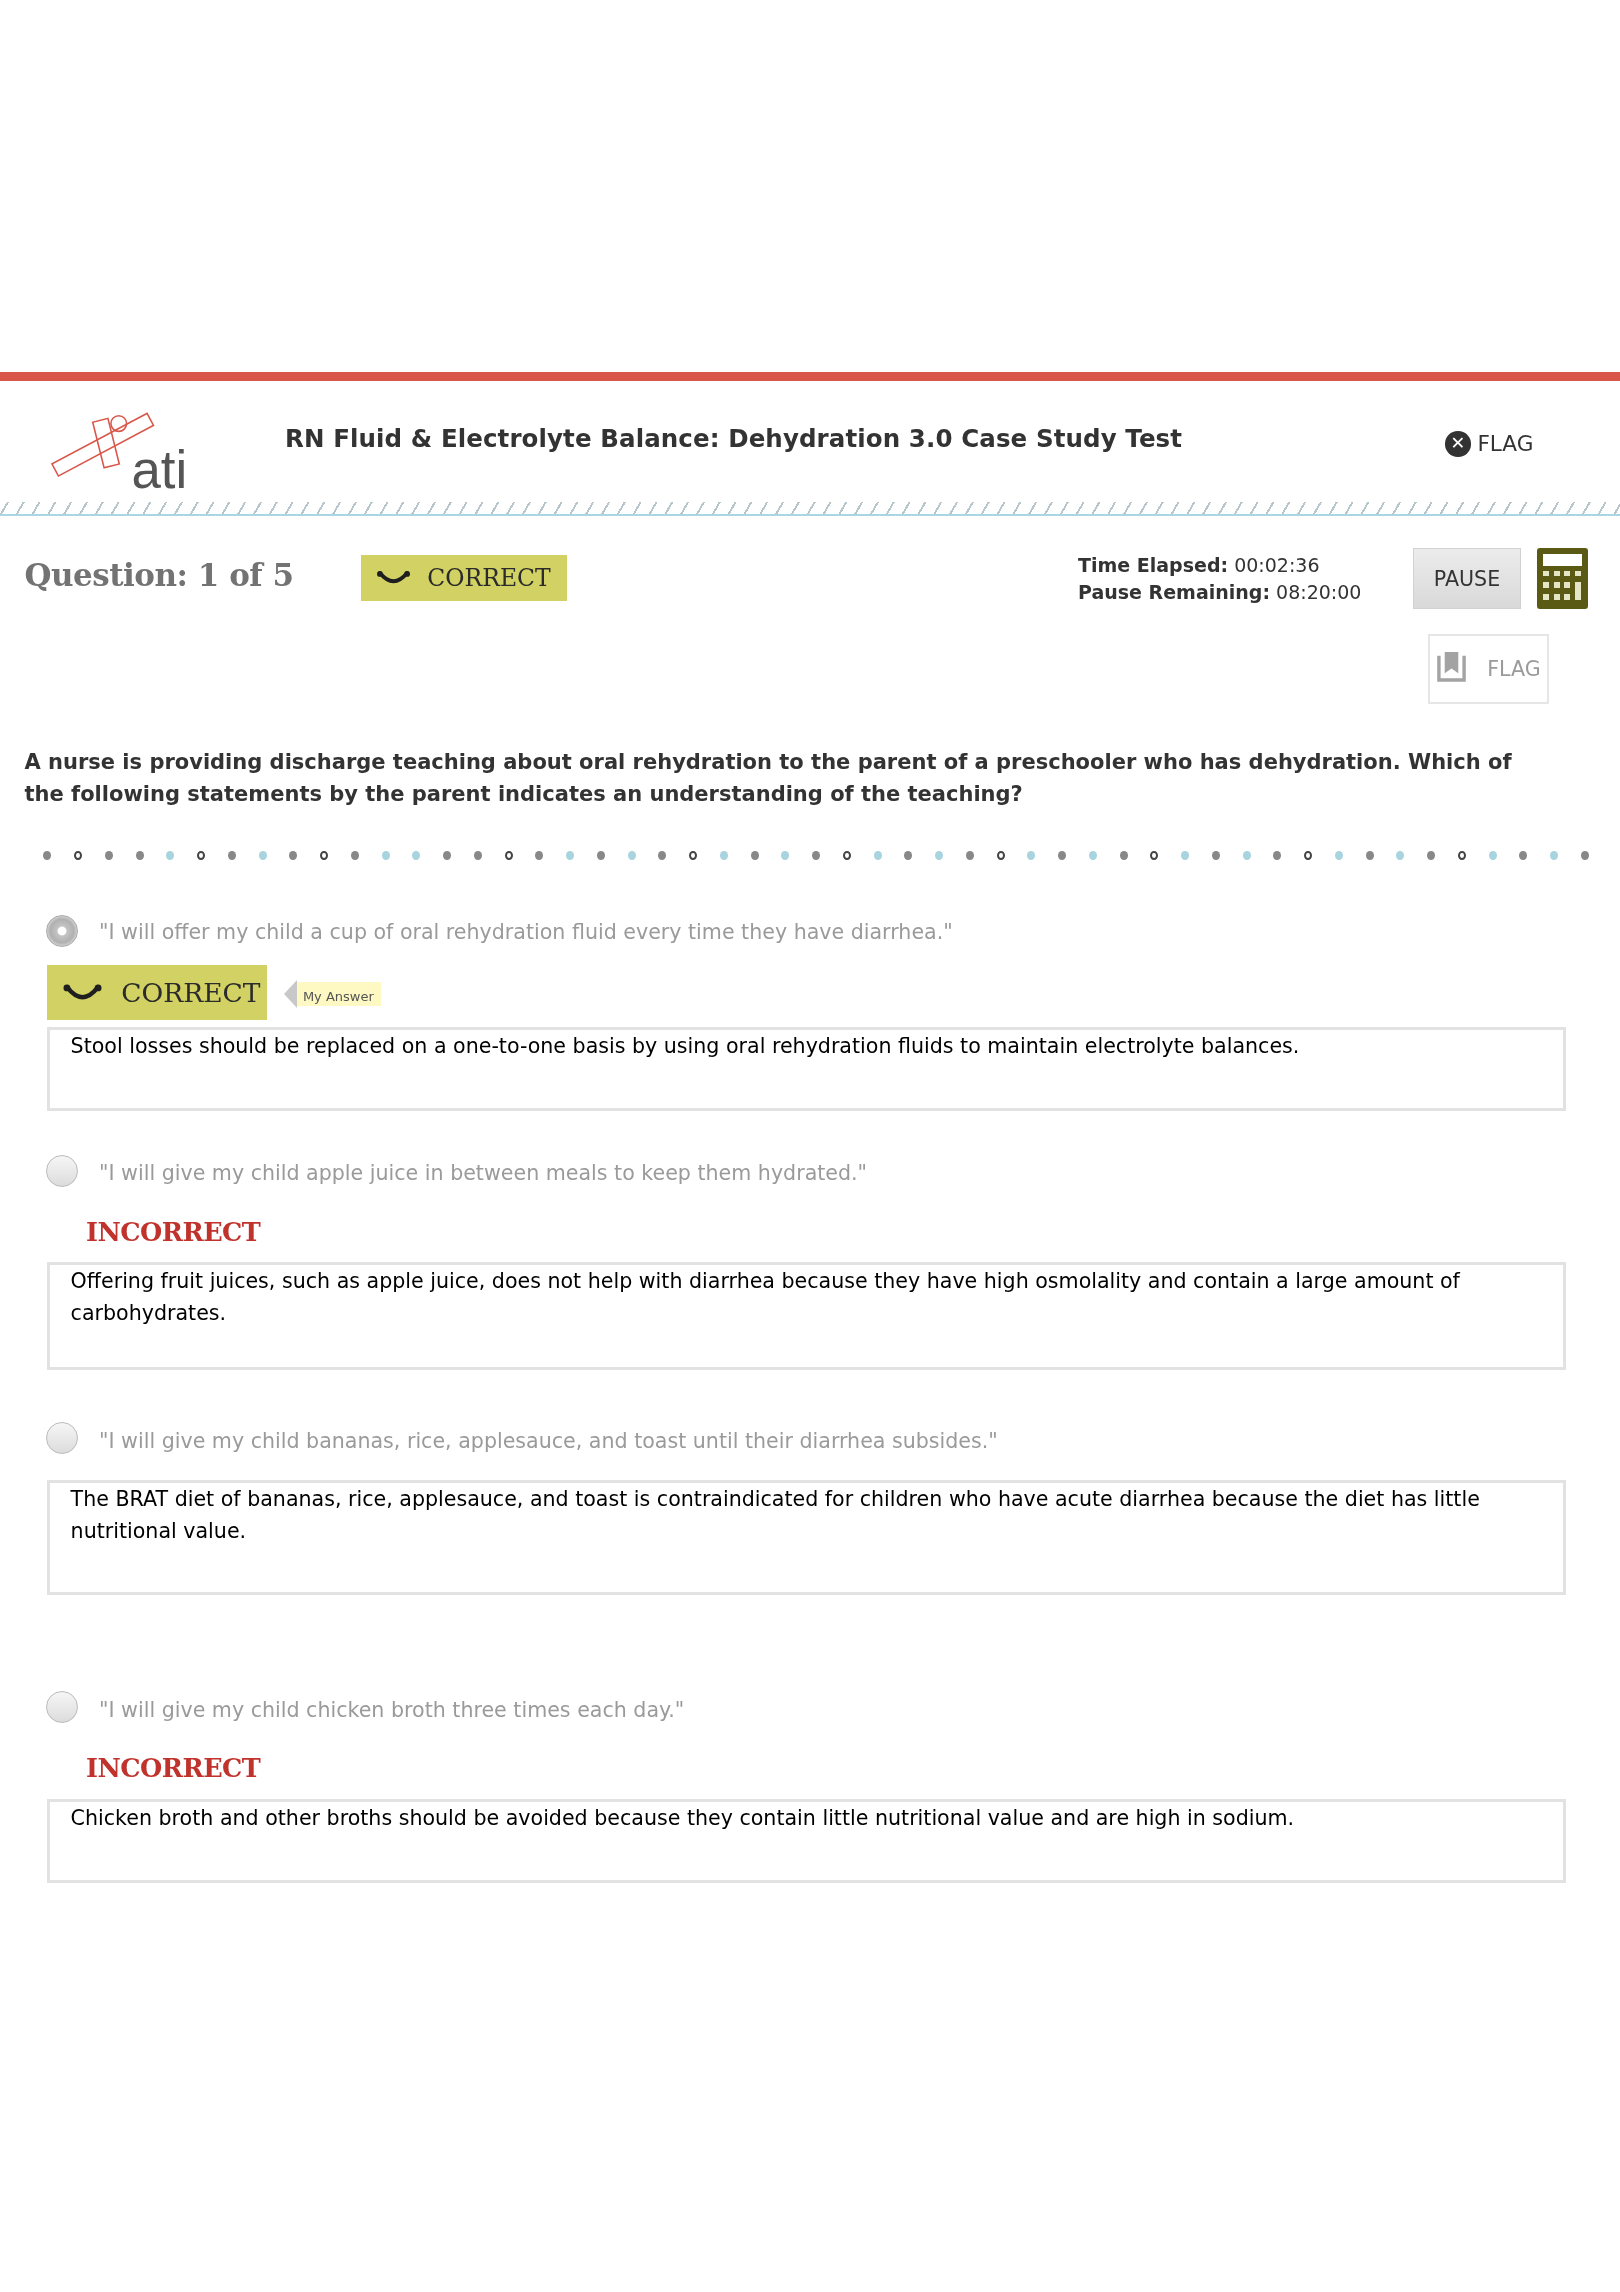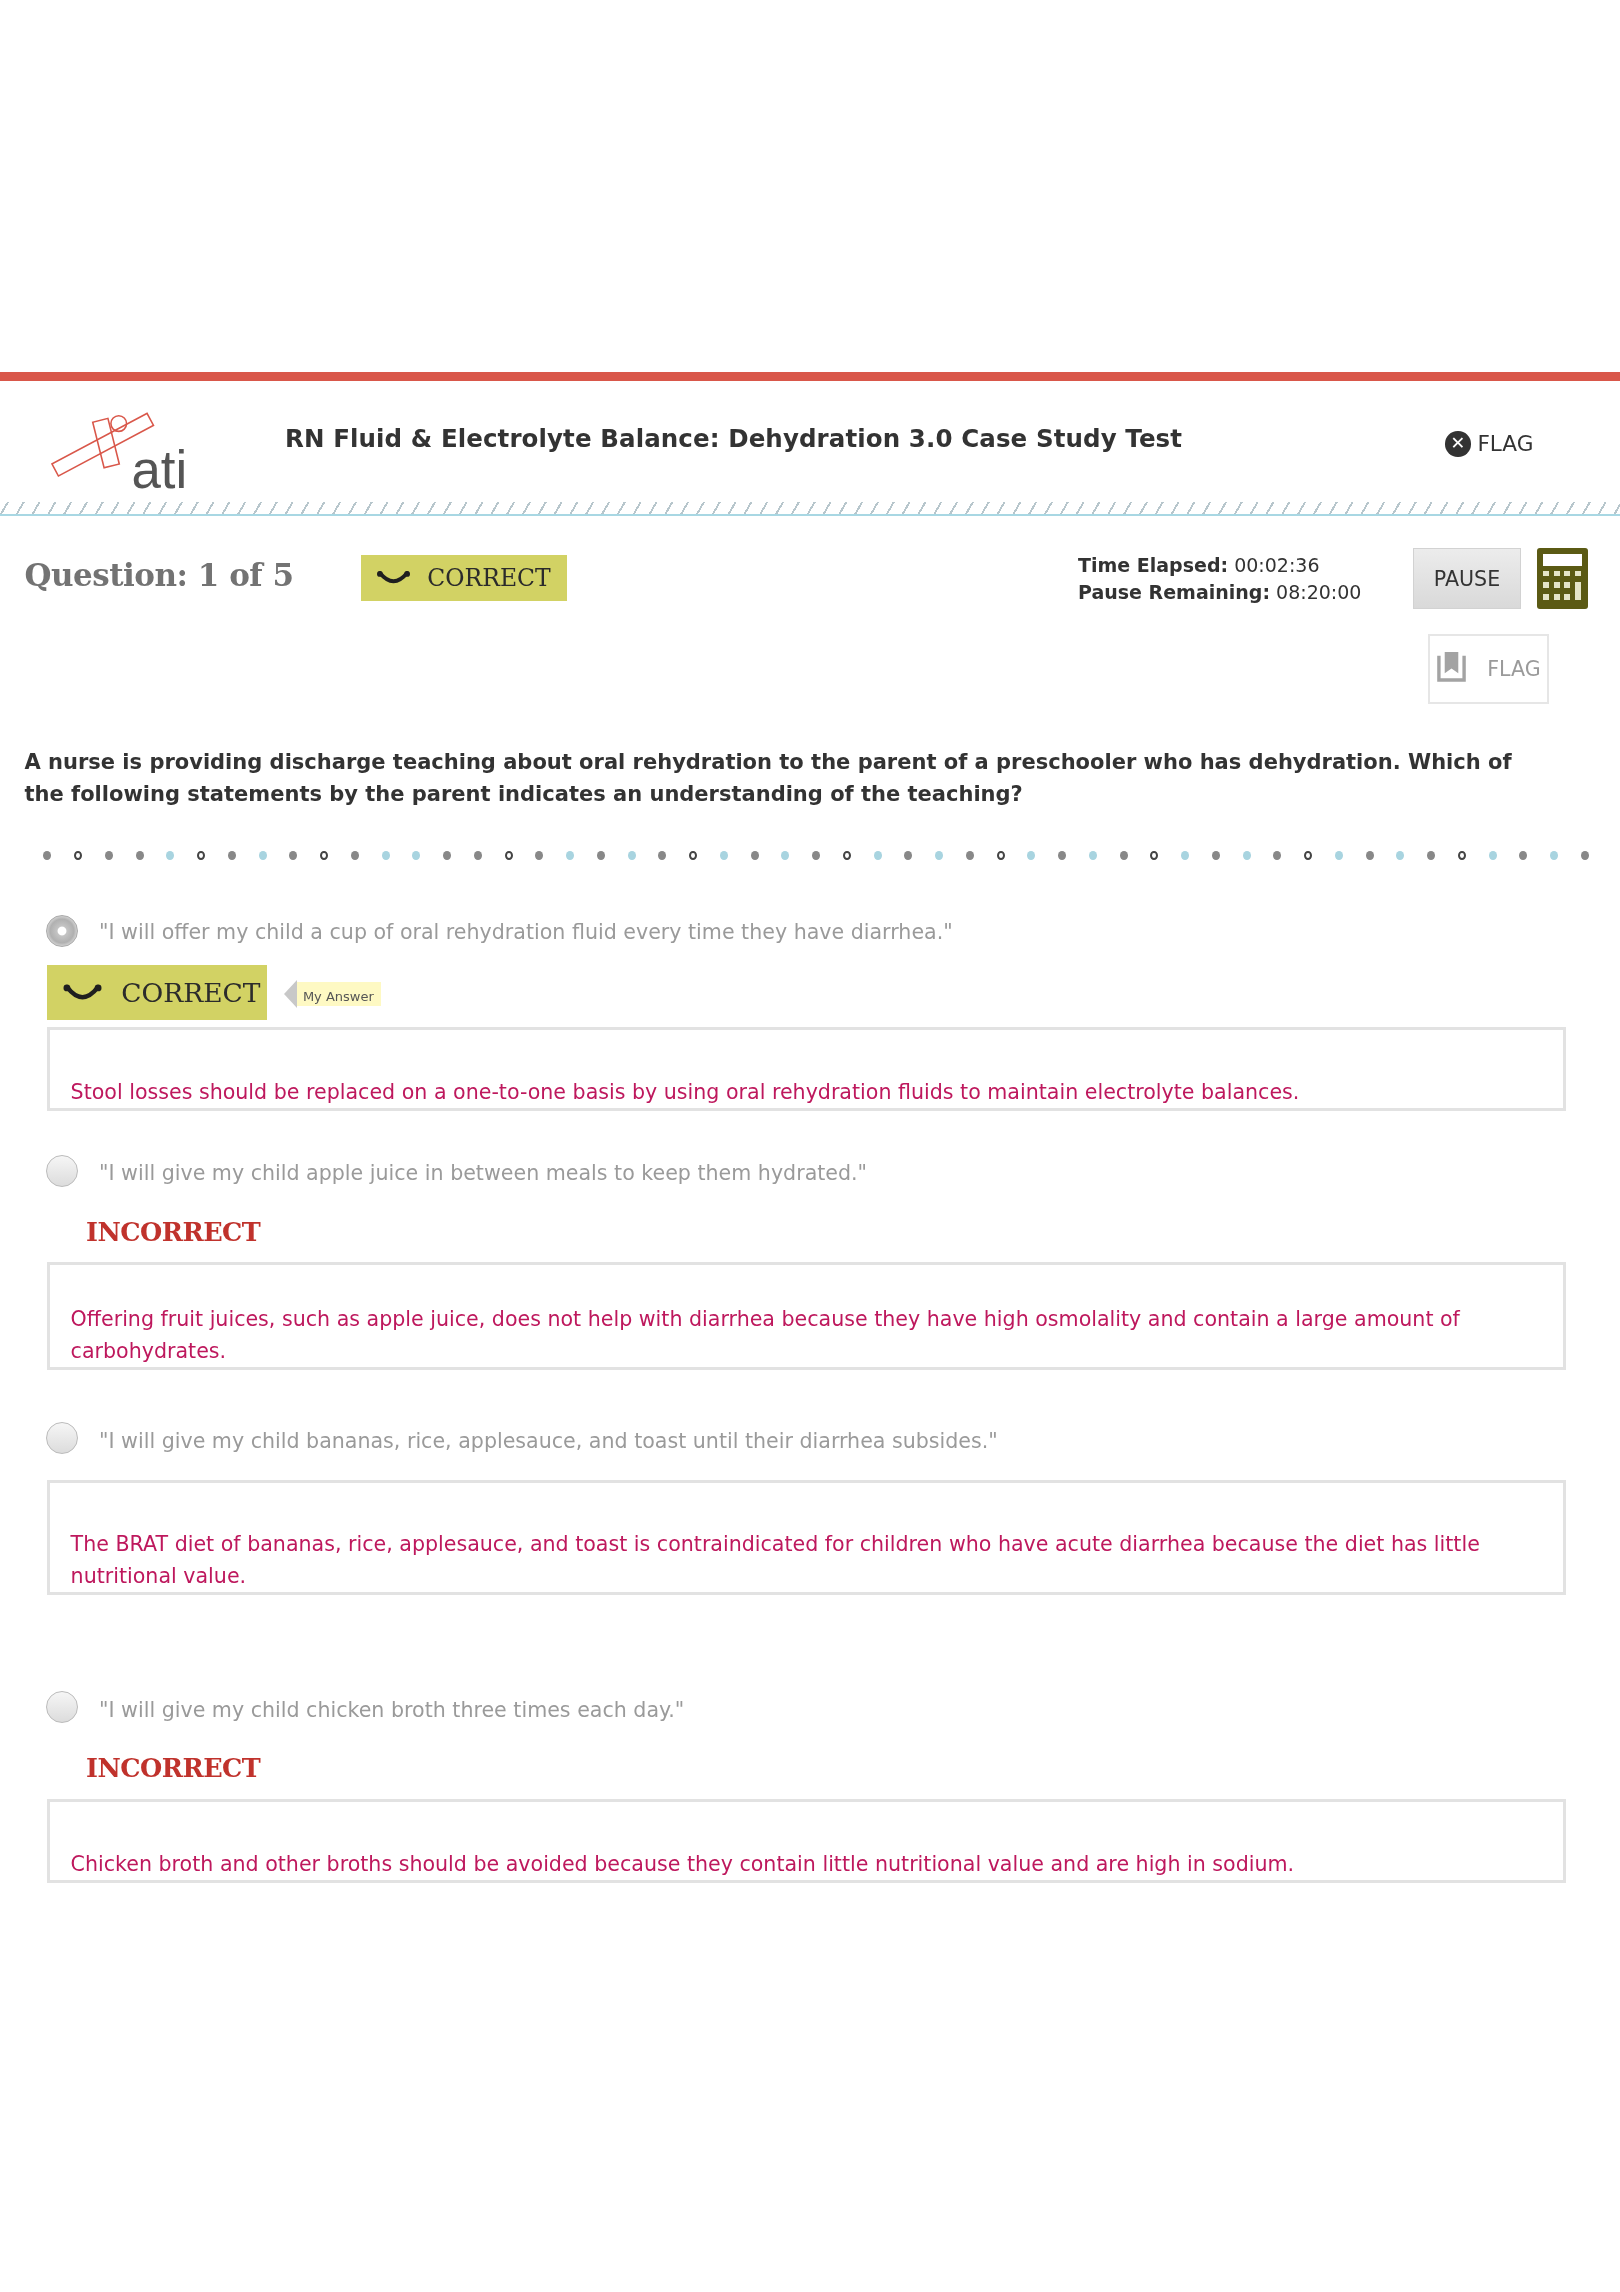--- a/index.html
+++ b/index.html
@@ -47,21 +47,21 @@
   #dots .dot { width: 31px; display: flex; justify-content: center; align-items: center; }
   #dots .dot i { display: block; width: 7.8px; height: 8.8px; border-radius: 50%; }
   #dots .g i { background: #888; }
   #dots .r i { background: #fff; border: 2.5px solid #444; }
   #dots .b i { background: #a8d4e0; }
 
   
   .radio { width: 32px; height: 32px; border-radius: 50%; border: 1.5px solid #bbb; background: linear-gradient(#f6f6f6, #dcdcdc); cursor: pointer; }
   .radio.sel { background: radial-gradient(circle, #fff 0 3.9px, #c4c4c4 4.9px, #b0b0b0 11.8px, #d8d8d8 15.7px); border-color: #aaa; }
   .opt-text { font-size: 20.6px; color: #9a9a9a; }
-  .fb-box { left: 47px; width: 1519px; border: 3.9px solid #e2e2e2; background: #fff; padding: 0 20.6px; display: flex; align-items: flex-end; font-size: 20.6px; line-height: 32px; color: #be185d; }
+  .fb-box { left: 47px; width: 1519px; border: 3.9px solid #e2e2e2; background: #fff; padding: 0 20.6px; display: flex; align-items: flex-start; font-size: 20.6px; line-height: 32px; color: #000000; }
   .incorrect { font-family: "DejaVu Serif", "Liberation Serif", serif; font-weight: bold; font-size: 25.5px; color: #c0322c; letter-spacing: -0.5px; margin-left: 40px; }
 
   #opt1-badge { left: 47px; top: 965px; width: 220px; height: 55px; padding-left: 15.7px; gap: 19.6px; font-size: 26.5px; }
   #my-answer { left: 284px; top: 979px; height: 29px; display: flex; align-items: center; }
   #my-answer .arrow { width: 0; height: 0; border-top: 14.7px solid transparent; border-bottom: 14.7px solid transparent; border-right: 13.7px solid #c8c8c8; }
   #my-answer .lbl { background: #fef9c3; height: 24px; padding: 0 6.9px 0 5.9px; font-size: 13px; color: #555; line-height: 29px; }
 </style>
 </head>
 <body>
 

